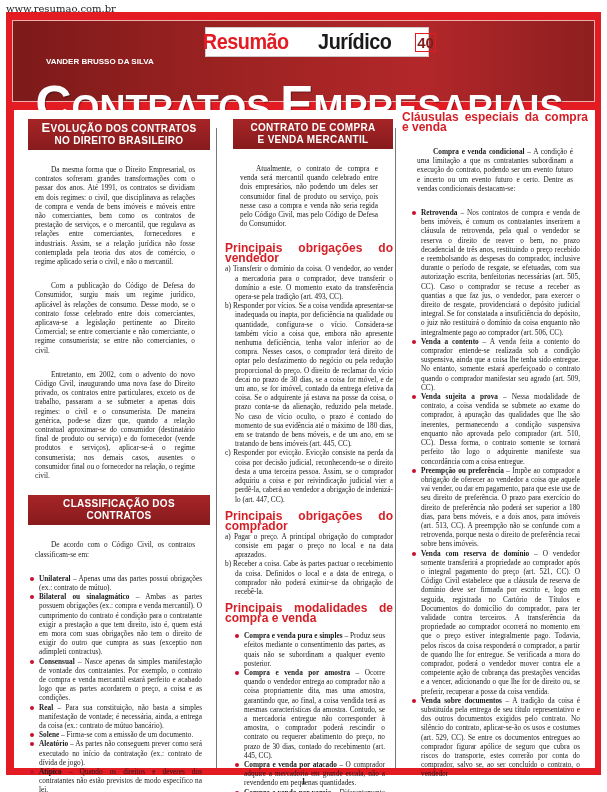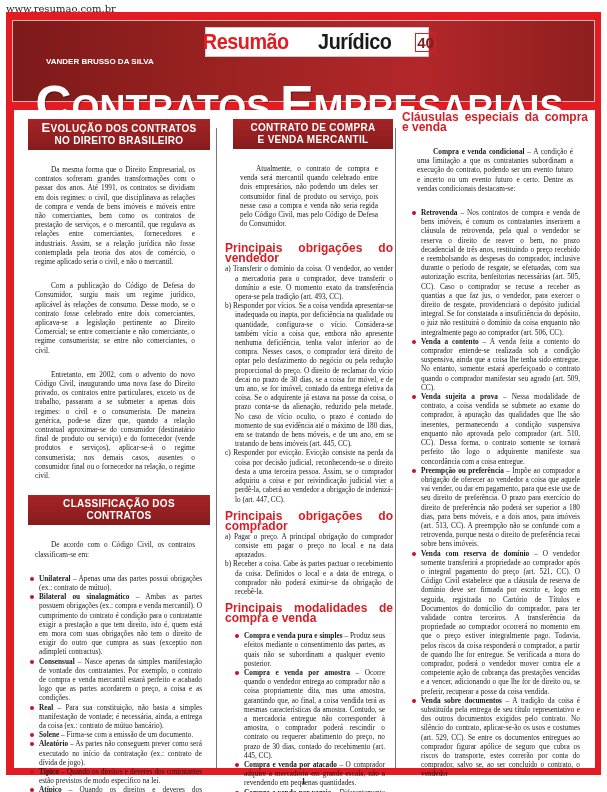--- a/index.html
+++ b/index.html
@@ -71,21 +71,20 @@
       <span class="line">Classificação dos Contratos</span>
     </div>
     <p class="p">De acordo com o Código Civil, os contratos classificam-se em:</p>
     <ul class="bul">
       <li><span class="term">Unilateral</span><span> – Apenas uma das partes possui obrigações (ex.: contrato de mútuo).</span></li>
       <li><span class="term">Bilateral ou sinalagmático</span><span> – Ambas as partes possuem obrigações (ex.: compra e venda mercantil). O cumprimento do contrato é condição para o contratante exigir a prestação a que tem direito, isto é, quem está em mora com suas obrigações não tem o direito de exigir do outro que cumpra as suas (exceptio non adimpleti contractus).</span></li>
       <li><span class="term">Consensual</span><span> – Nasce apenas da simples manifestação de vontade dos contratantes. Por exemplo, o contrato de compra e venda mercantil estará perfeito e acabado logo que as partes acordarem o preço, a coisa e as condições.</span></li>
       <li><span class="term">Real</span><span> – Para sua constituição, não basta a simples manifestação de vontade; é necessária, ainda, a entrega da coisa (ex.: contrato de mútuo bancário).</span></li>
       <li><span class="term">Solene</span><span> – Firma-se com a emissão de um documento.</span></li>
       <li><span class="term">Aleatório</span><span> – As partes não conseguem prever como será executado no início da contratação (ex.: contrato de dívida de jogo).</span></li>
-      <li><span class="term">Típico</span><span> – Quando os direitos e deveres dos contratantes estão previstos de modo específico na lei.</span></li>
       <li><span class="term">Atípico</span><span> – Quando os direitos e deveres dos contratantes não estão previstos de modo específico na lei.</span></li>
     </ul>
   </div>
 
   <div class="col col2">
     <div class="sec-box">
       <span class="line">Contrato de Compra</span>
       <span class="line">e Venda Mercantil</span>
     </div>
     <p class="p">Atualmente, o contrato de compra e venda será mercantil quando celebrado entre dois empresários, não podendo um deles ser consumidor final de produto ou serviço, pois nesse caso a compra e venda não seria regida pelo Código Civil, mas pelo Código de Defesa do Consumidor.</p>

